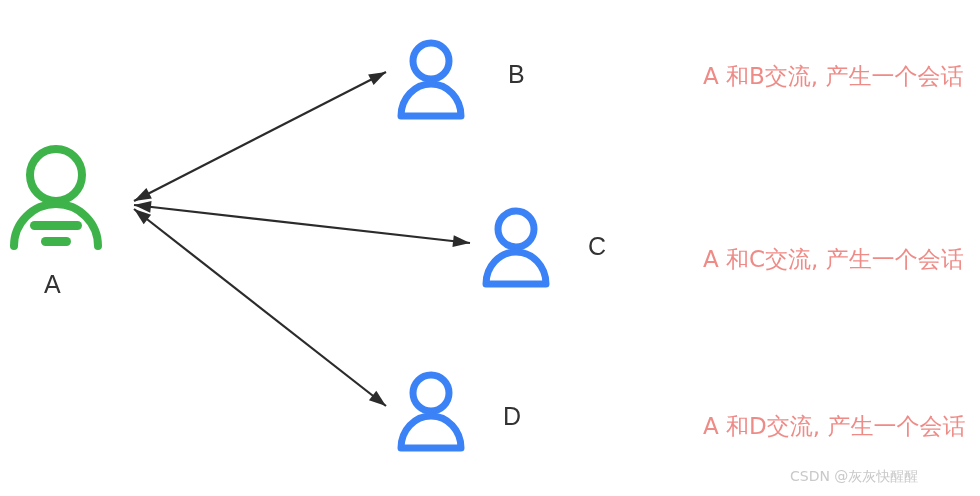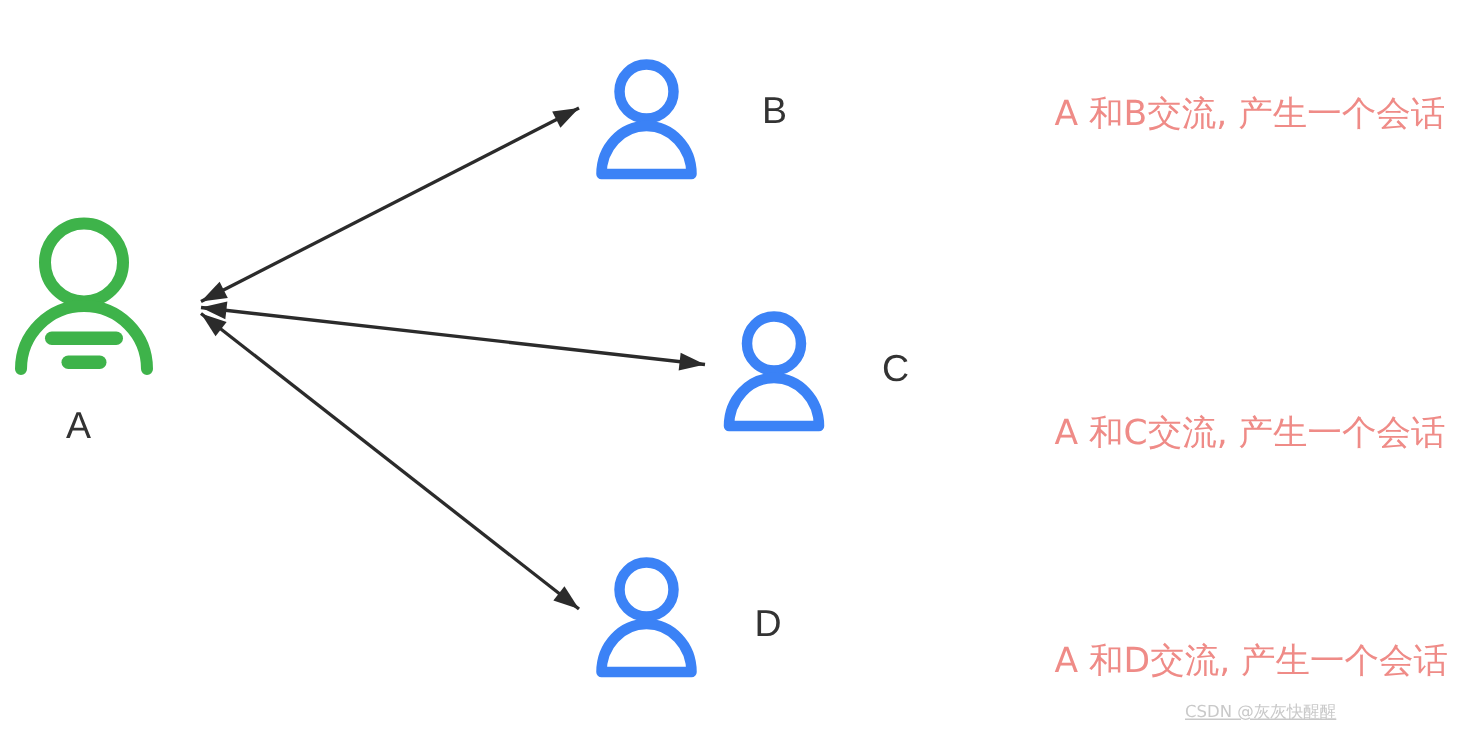--- a/index.html
+++ b/index.html
@@ -44,26 +44,25 @@
   }
   #arrow-layer {
     position: absolute;
     left: 0;
     top: 0;
     width: 980px;
     height: 496px;
   }
   .watermark {
     position: absolute;
-    font-size: 11px;
+    font-size: 14px;
     line-height: 1;
     color: #c9c9c9;
     white-space: nowrap;
     font-family: "DejaVu Sans", "Liberation Sans", sans-serif;
-    text-decoration: underline;
   }
 </style>
 </head>
 <body>
 
 <div id="canvas">
 
   <svg id="arrow-layer" viewBox="0 0 980 496" width="980" height="496" xmlns="http://www.w3.org/2000/svg">
       <g>
         <line x1="134" y1="201" x2="386" y2="72" stroke="#2b2b2b" stroke-width="2.2"></line>
@@ -110,18 +109,18 @@
 
   <div class="node" id="node-d" style="left: 396px; top: 370px; width: 70px; height: 84px;">
     <svg class="node-icon" width="70" height="84" viewBox="0 0 70 84" xmlns="http://www.w3.org/2000/svg">
       <circle cx="35" cy="23" r="18" fill="none" stroke="#3b82f6" stroke-width="7"></circle>
       <path d="M5 78 A30 32 0 0 1 65 78 Z" fill="none" stroke="#3b82f6" stroke-width="7" stroke-linejoin="round"></path>
     </svg>
   </div>
   <div class="node-label" id="node-d-label" style="left: 503px; top: 404px; color: rgb(51, 51, 51);">D</div>
 
   <div class="annotation" id="note-b" style="left: 703px; top: 65px; color: rgb(239, 139, 135);">A 和B交流, 产生一个会话</div>
-  <div class="annotation" id="note-c" style="left: 703px; top: 248px; color: rgb(239, 139, 135); margin-top: 30px;">A 和C交流, 产生一个会话</div>
-  <div class="annotation" id="note-d" style="left: 703px; top: 415px; color: rgb(239, 139, 135); margin-top: 15px;">A 和D交流, 产生一个会话</div>
+  <div class="annotation" id="note-c" style="left: 703px; top: 248px; color: rgb(239, 139, 135);">A 和C交流, 产生一个会话</div>
+  <div class="annotation" id="note-d" style="left: 703px; top: 415px; color: rgb(239, 139, 135);">A 和D交流, 产生一个会话</div>
 
   <div class="watermark" id="watermark" style="left: 790px; top: 469px; color: rgb(201, 201, 201);">CSDN @灰灰快醒醒</div>
 
 </div>
 
 </body></html>

